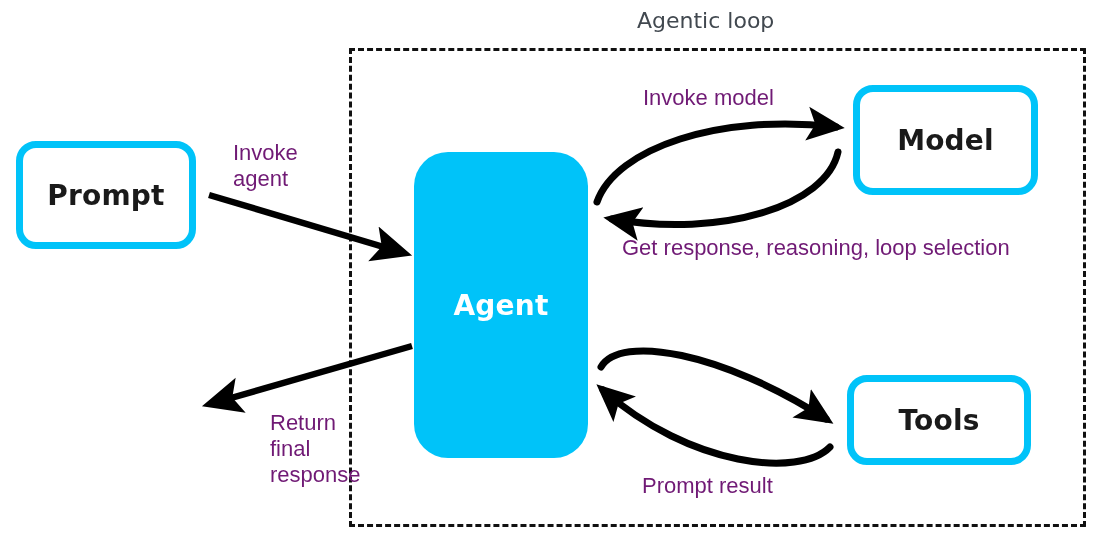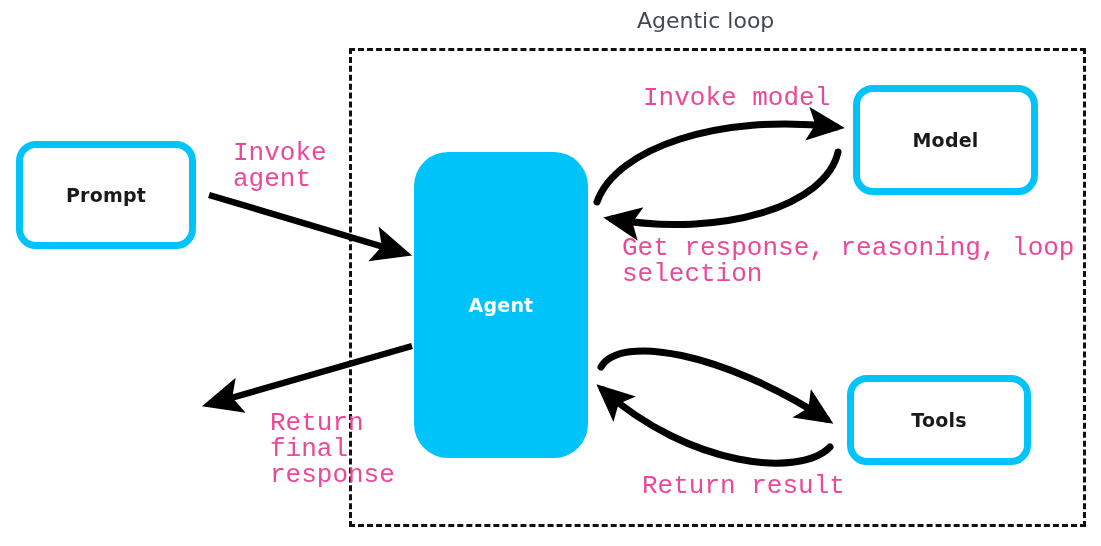--- a/index.html
+++ b/index.html
@@ -30,43 +30,43 @@
     display: flex;
     align-items: center;
     justify-content: center;
     background: #ffffff;
     border: 7px solid #00c3f9;
     border-radius: 20px;
   }
   .node-label {
     font-family: "DejaVu Sans", sans-serif;
     font-weight: bold;
-    font-size: 19px;
+    font-size: 28px;
     color: #1a1a1a;
     letter-spacing: 0.2px;
     white-space: nowrap;
   }
   .node-agent {
     position: absolute;
     box-sizing: border-box;
     display: flex;
     align-items: center;
     justify-content: center;
     background: #00c3f9;
     border: none;
     border-radius: 34px;
   }
   .node-agent .node-label {
     color: #ffffff;
   }
   .edge-label {
     position: absolute;
-    font-family: Liberation Mono, monospace;
-    font-size: 26px;
-    color: #ec4899;
+    font-family: Liberation Sans, sans-serif;
+    font-size: 22px;
+    color: #701a75;
     line-height: 26px;
     white-space: pre-line;
   }
   .group-title {
     position: absolute;
     font-family: "DejaVu Sans", sans-serif;
     font-size: 22px;
     color: #41484f;
     white-space: nowrap;
     text-align: center;
@@ -145,15 +145,15 @@
 
   <div class="edge-label" style="left:234px; top:410px;margin-left:36px;">Return
 final
 response</div>
 
   <div class="edge-label" style="left:643px; top:85px;">Invoke model</div>
 
   <div class="edge-label" style="left:622px; top:235px;">Get response, reasoning, loop selection</div>
 
 
-  <div class="edge-label" style="left:642px; top:473px;">Return result</div>
+  <div class="edge-label" style="left:642px; top:473px;">Prompt result</div>
 
 </div>
 
 </body></html>

